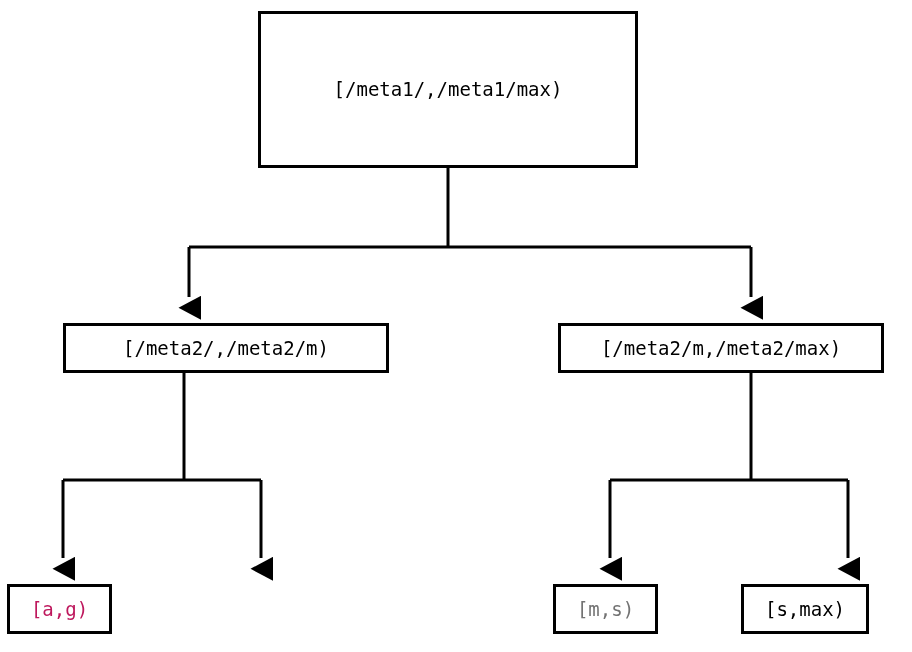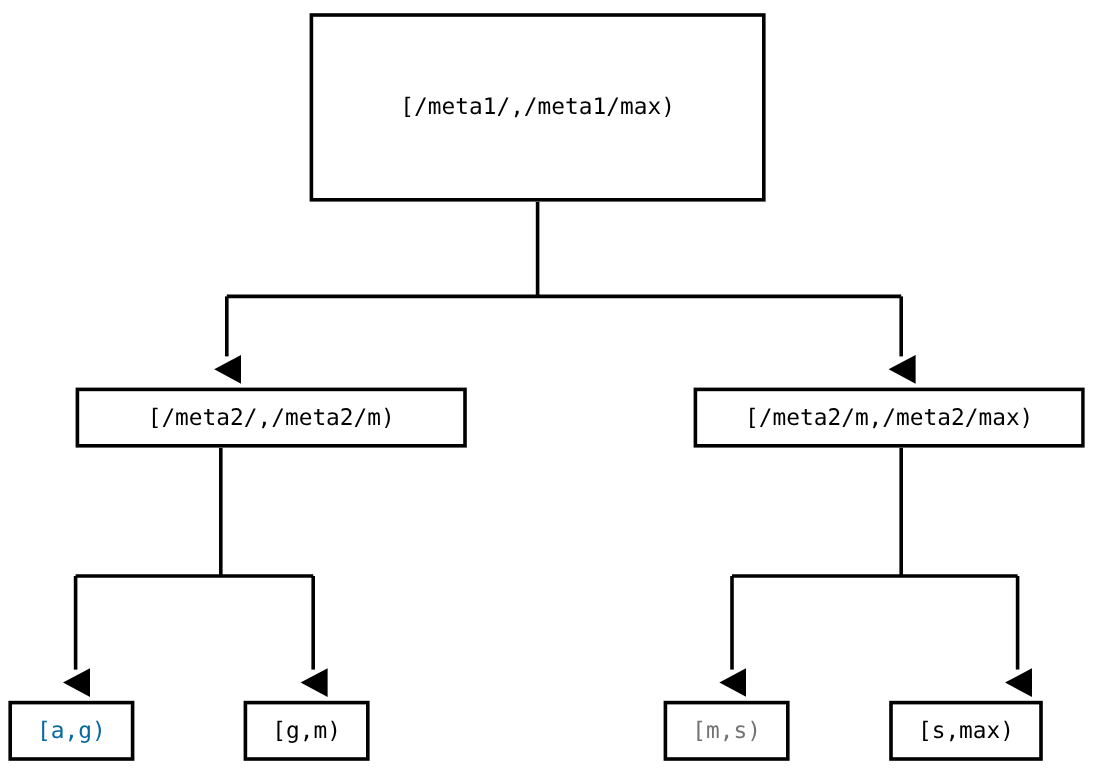--- a/index.html
+++ b/index.html
@@ -76,31 +76,28 @@
   </svg>
 
   <div class="node" id="node-root" style="left: 258px; top: 11px; width: 380px; height: 157px; border-color: rgb(0, 0, 0); color: rgb(0, 0, 0);">
     <span class="node-label">[/meta1/,/meta1/max)</span>
   </div>
 
   <div class="node" id="node-mid-left" style="left: 21px; top: 323px; width: 326px; height: 50px; border-color: rgb(0, 0, 0); color: rgb(0, 0, 0); margin-left: 42px;">
     <span class="node-label">[/meta2/,/meta2/m)</span>
   </div>
 
-  <div class="node" id="node-mid-right" style="left: 578px; top: 323px; width: 326px; height: 50px; border-color: rgb(0, 0, 0); color: rgb(0, 0, 0);">
+  <div class="node" id="node-mid-right" style="left: 558px; top: 323px; width: 326px; height: 50px; border-color: rgb(0, 0, 0); color: rgb(0, 0, 0);">
     <span class="node-label">[/meta2/m,/meta2/max)</span>
   </div>
 
-  <div class="node" id="node-leaf-1" style="left: 7px; top: 584px; width: 105px; height: 50px; border-color: rgb(0, 0, 0); color: #0369a1;">
+  <div class="node" id="node-leaf-1" style="left: 7px; top: 584px; width: 105px; height: 50px; border-color: rgb(0, 0, 0); color: #be185d;">
     <span class="node-label">[a,g)</span>
   </div>
 
-  <div class="node" id="node-leaf-2" style="left: 203px; top: 584px; width: 105px; height: 50px; border-color: rgb(0, 0, 0); color: rgb(0, 0, 0);">
-    <span class="node-label">[g,m)</span>
-  </div>
 
   <div class="node" id="node-leaf-3" style="left: 553px; top: 584px; width: 105px; height: 50px; border-color: rgb(0, 0, 0); color: #737373;">
     <span class="node-label">[m,s)</span>
   </div>
 
   <div class="node" id="node-leaf-4" style="left: 741px; top: 584px; width: 128px; height: 50px; border-color: rgb(0, 0, 0); color: rgb(0, 0, 0);">
     <span class="node-label">[s,max)</span>
   </div>
 
 </div>

